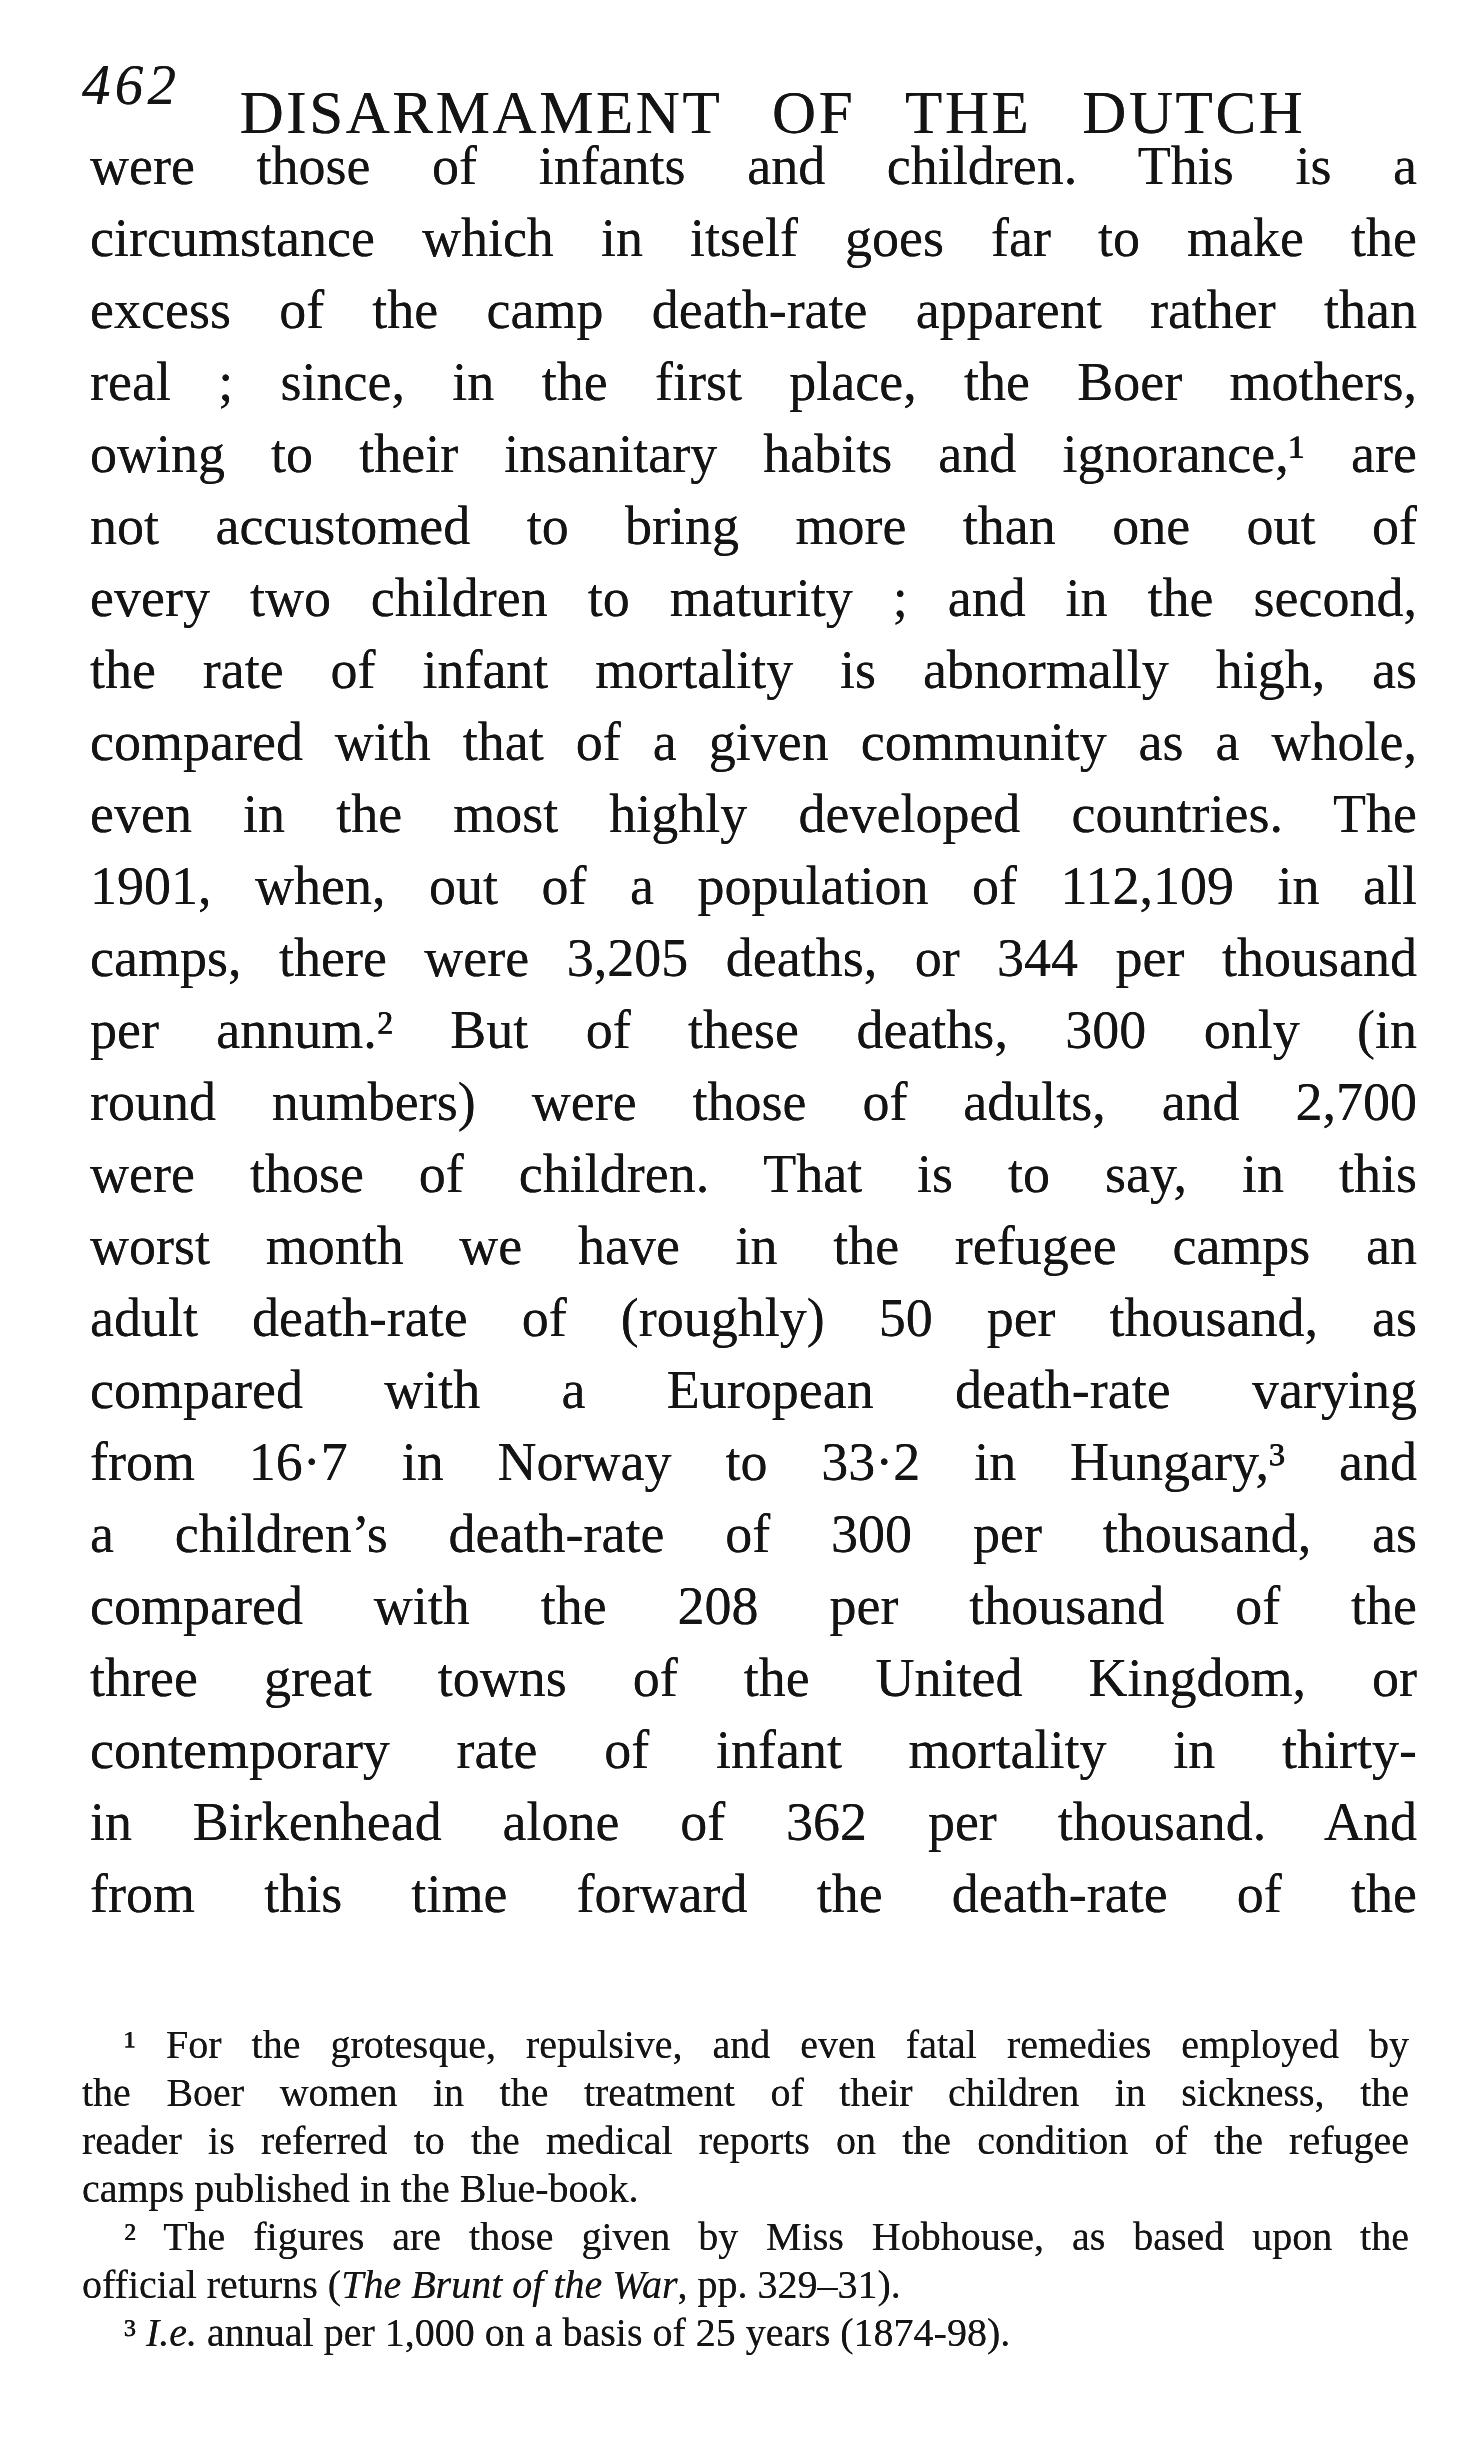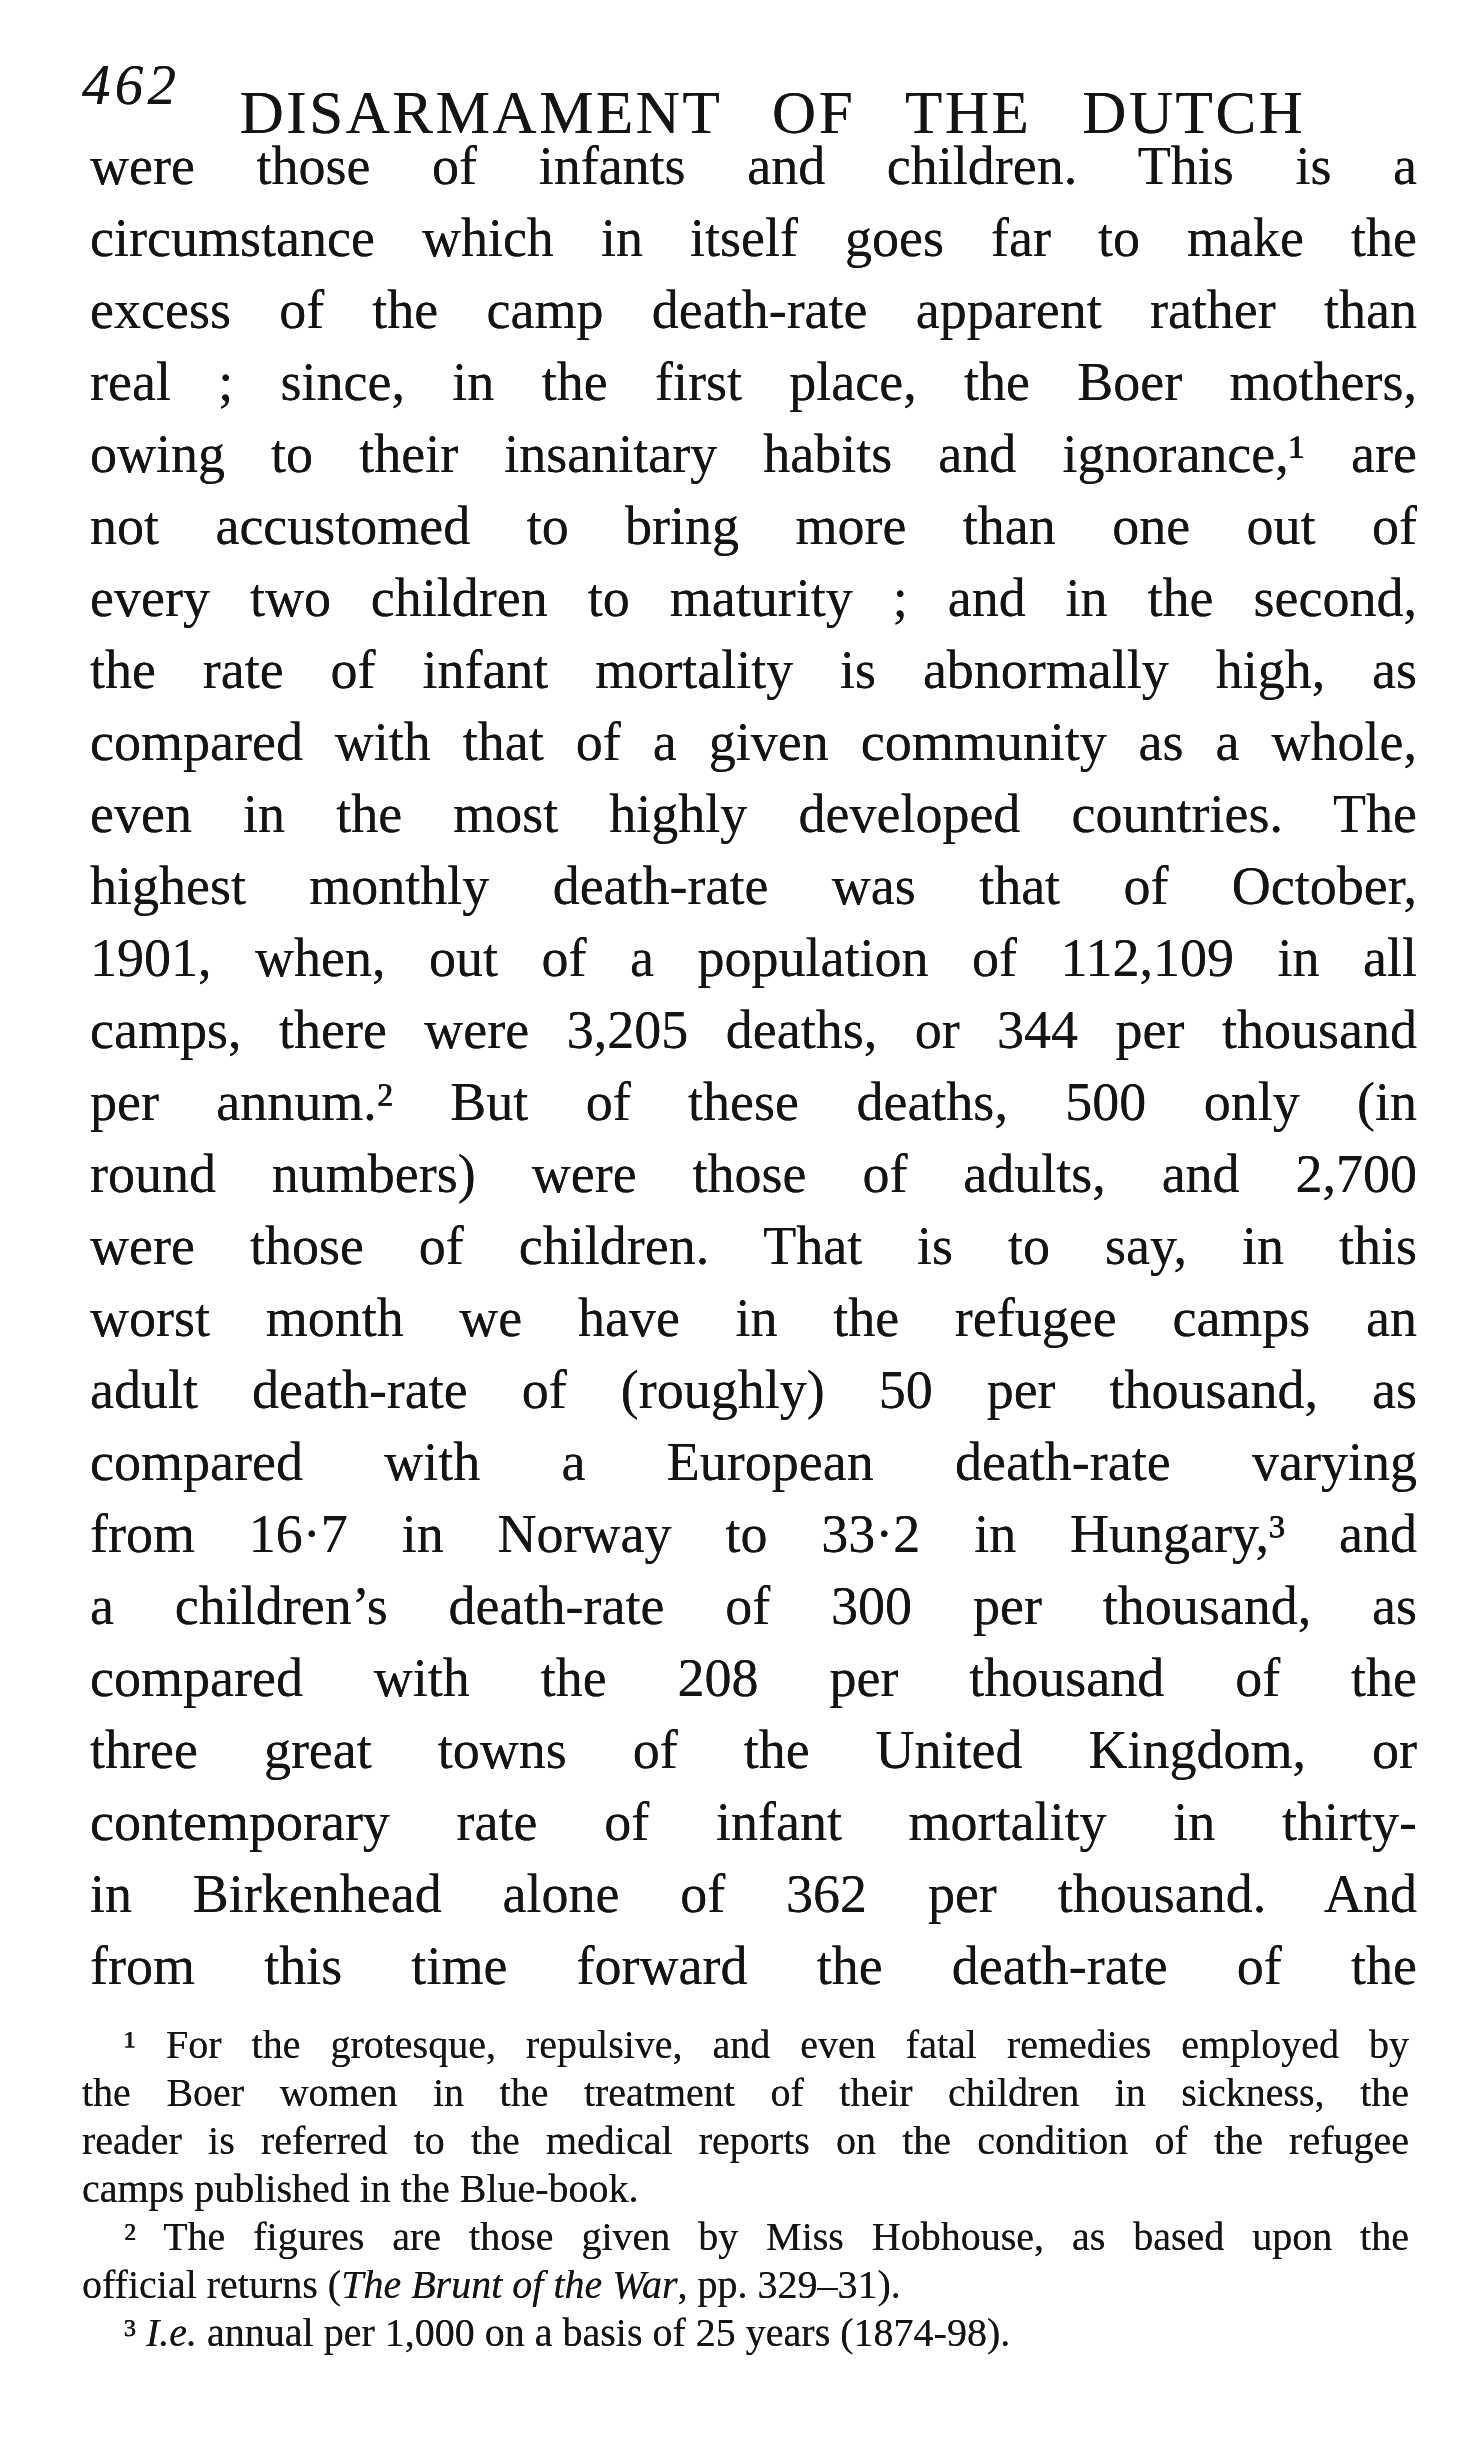--- a/index.html
+++ b/index.html
@@ -90,24 +90,23 @@
       <div class="bline">were those of infants and children. This is a</div>
       <div class="bline">circumstance which in itself goes far to make the</div>
       <div class="bline">excess of the camp death-rate apparent rather than</div>
       <div class="bline">real ; since, in the first place, the Boer mothers,</div>
       <div class="bline">owing to their insanitary habits and ignorance,¹ are</div>
       <div class="bline">not accustomed to bring more than one out of</div>
       <div class="bline">every two children to maturity ; and in the second,</div>
       <div class="bline">the rate of infant mortality is abnormally high, as</div>
       <div class="bline">compared with that of a given community as a whole,</div>
       <div class="bline">even in the most highly developed countries. The</div>
-      <div class="bline">highest monthly death-rate was that of October,</div>
       <div class="bline">1901, when, out of a population of 112,109 in all</div>
       <div class="bline">camps, there were 3,205 deaths, or 344 per thousand</div>
-      <div class="bline">per annum.² But of these deaths, 500 only (in</div>
+      <div class="bline">per annum.² But of these deaths, 300 only (in</div>
       <div class="bline">round numbers) were those of adults, and 2,700</div>
       <div class="bline">were those of children. That is to say, in this</div>
       <div class="bline">worst month we have in the refugee camps an</div>
       <div class="bline">adult death-rate of (roughly) 50 per thousand, as</div>
       <div class="bline">compared with a European death-rate varying</div>
       <div class="bline">from 16·7 in Norway to 33·2 in Hungary,³ and</div>
       <div class="bline">a children’s death-rate of 300 per thousand, as</div>
       <div class="bline">compared with the 208 per thousand of the</div>
       <div class="bline">three great towns of the United Kingdom, or</div>
       <div class="bline">contemporary rate of infant mortality in thirty-</div>

